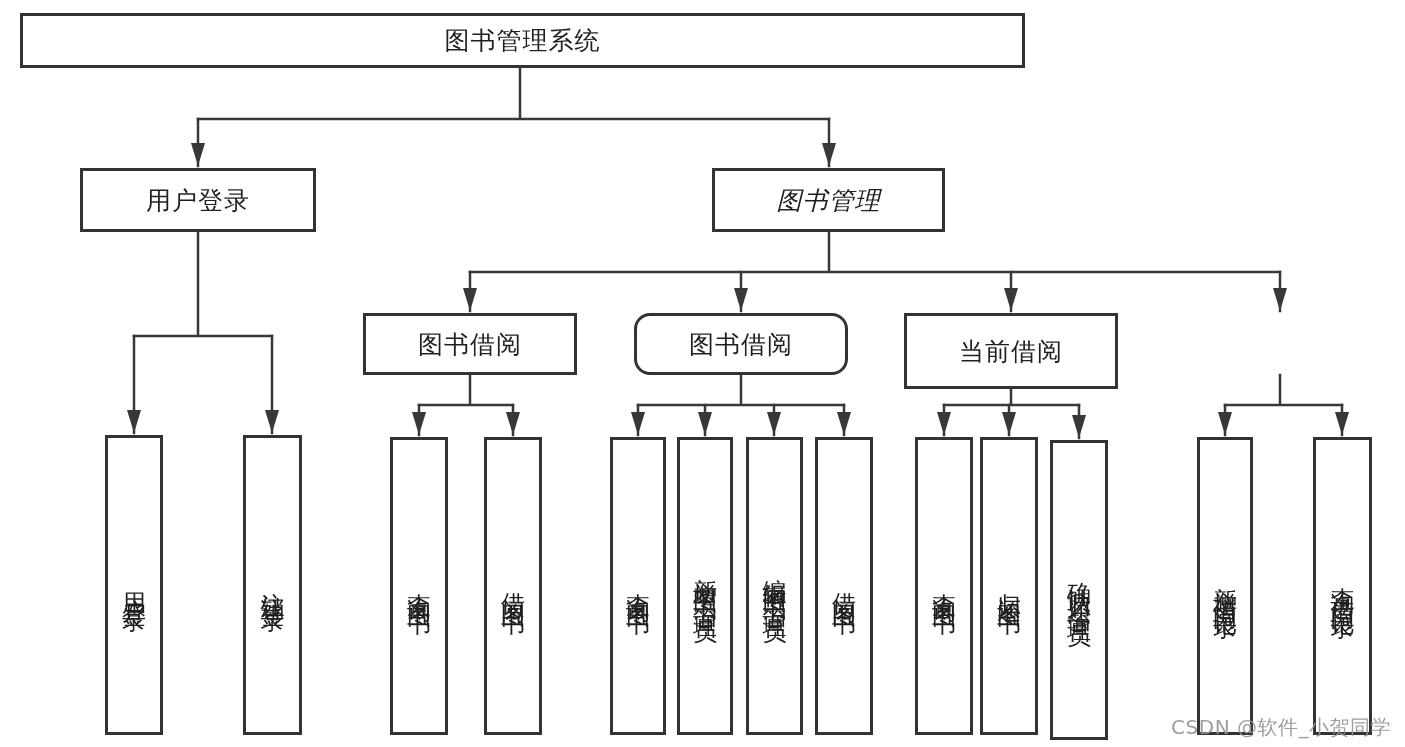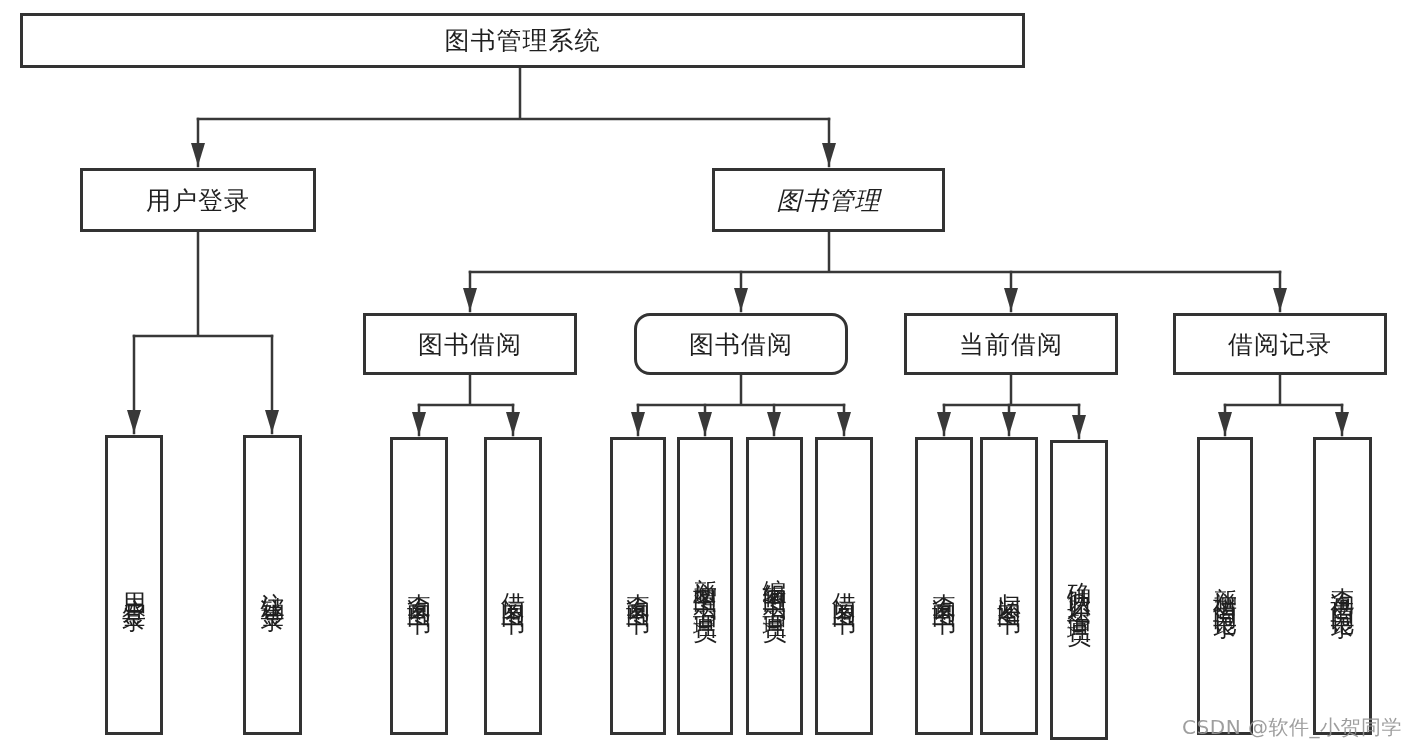--- a/index.html
+++ b/index.html
@@ -31,21 +31,21 @@
   }
   .node.v {
     writing-mode: vertical-rl;
     text-orientation: mixed;
     font-size: 24px;
     letter-spacing: 6px;
     overflow: hidden;
   }
   .watermark {
     position: absolute;
-    right: 3px;
+    right: 14px;
     bottom: 6px;
     z-index: 5;
     font-size: 20px;
     letter-spacing: 0.5px;
     color: rgba(150, 150, 150, 0.92);
     white-space: nowrap;
   }
 </style>
 </head>
 <body>
@@ -95,22 +95,21 @@
     </g>
   </svg>
 
   <div class="node h" style="left:20px;top:13px;width:1005px;height:55px;">图书管理系统</div>
 
   <div class="node h" style="left:80px;top:168px;width:236px;height:64px;">用户登录</div>
   <div class="node h" style="left:712px;top:168px;width:233px;height:64px;font-style:italic;">图书管理</div>
 
   <div class="node h" style="left:363px;top:313px;width:214px;height:62px;">图书借阅</div>
   <div class="node h" style="left:634px;top:313px;width:214px;height:62px;border-radius:16px;">图书借阅</div>
-  <div class="node h" style="left:904px;top:313px;width:214px;height:62px;">当前借阅</div>
-  <div class="node h" style="left:1173px;top:313px;width:214px;height:62px;">借阅记录</div>
+  <div class="node h" style="left:904px;top:313px;width:214px;height:76px;">当前借阅</div>
 
   <div class="node v" style="left:105px;top:435px;width:58px;height:300px;">用户登录</div>
   <div class="node v" style="left:243px;top:435px;width:59px;height:300px;">注销登录</div>
 
   <div class="node v" style="left:390px;top:437px;width:58px;height:298px;">查询图书</div>
   <div class="node v" style="left:484px;top:437px;width:58px;height:298px;">借阅图书</div>
 
   <div class="node v" style="left:610px;top:437px;width:56px;height:298px;">查询图书</div>
   <div class="node v" style="left:677px;top:437px;width:56px;height:298px;">新增图书（管理员）</div>
   <div class="node v" style="left:746px;top:437px;width:57px;height:298px;">编辑图书（管理员）</div>

